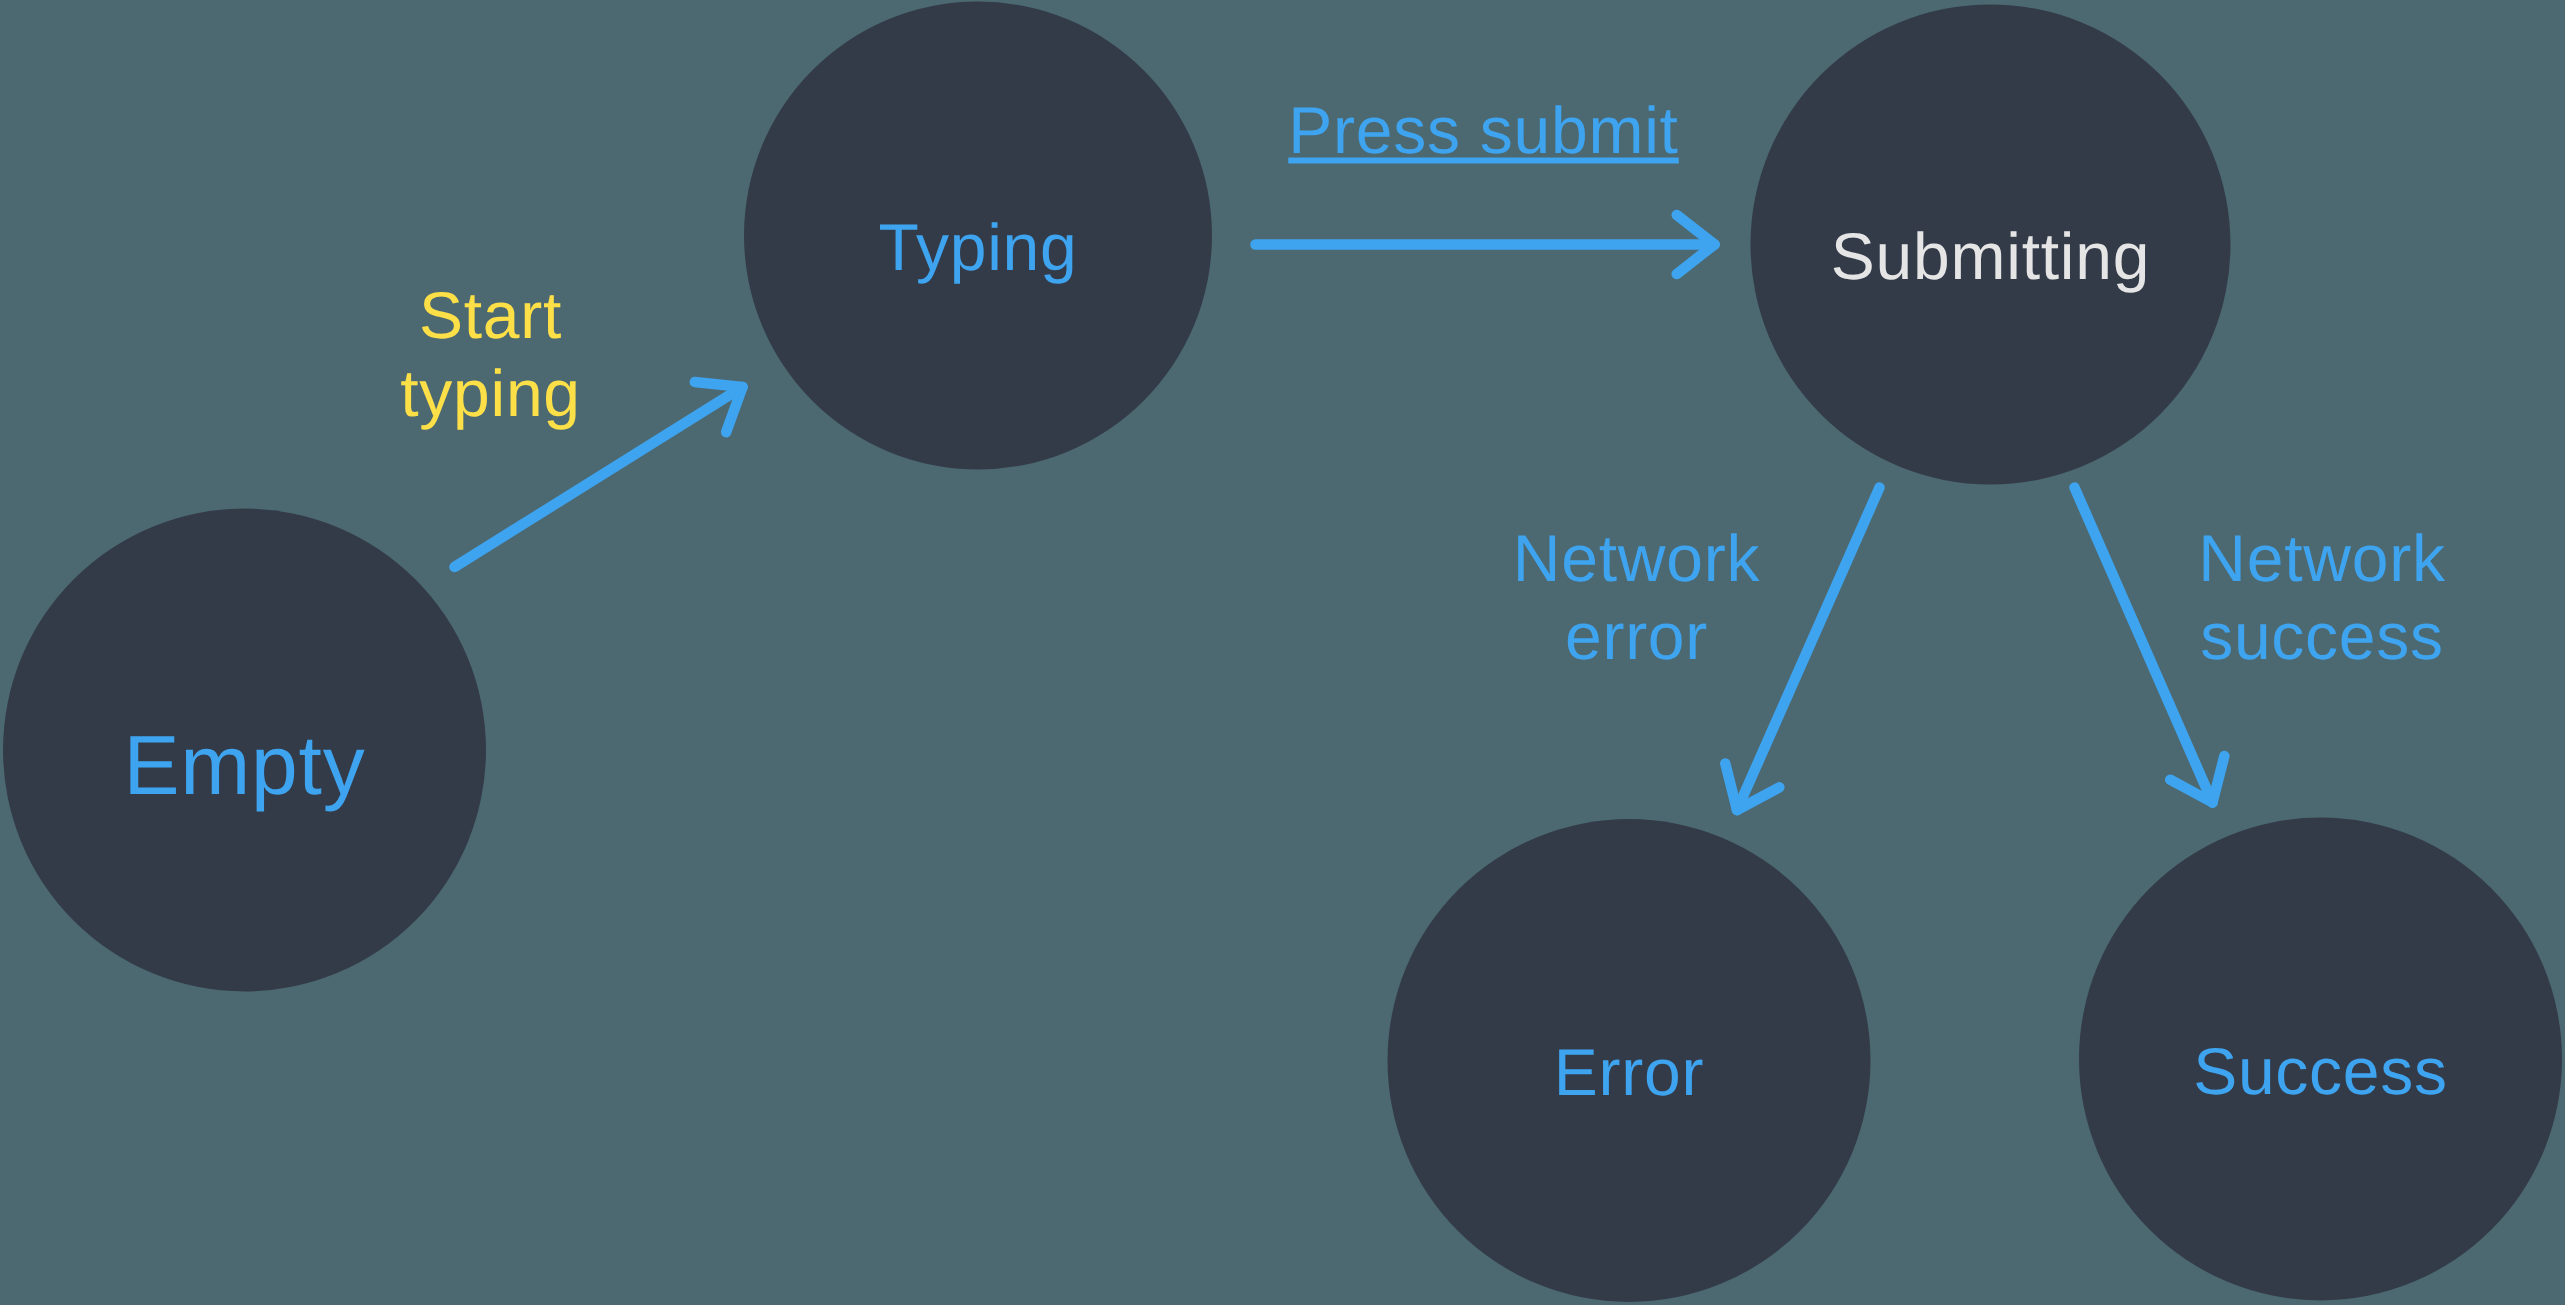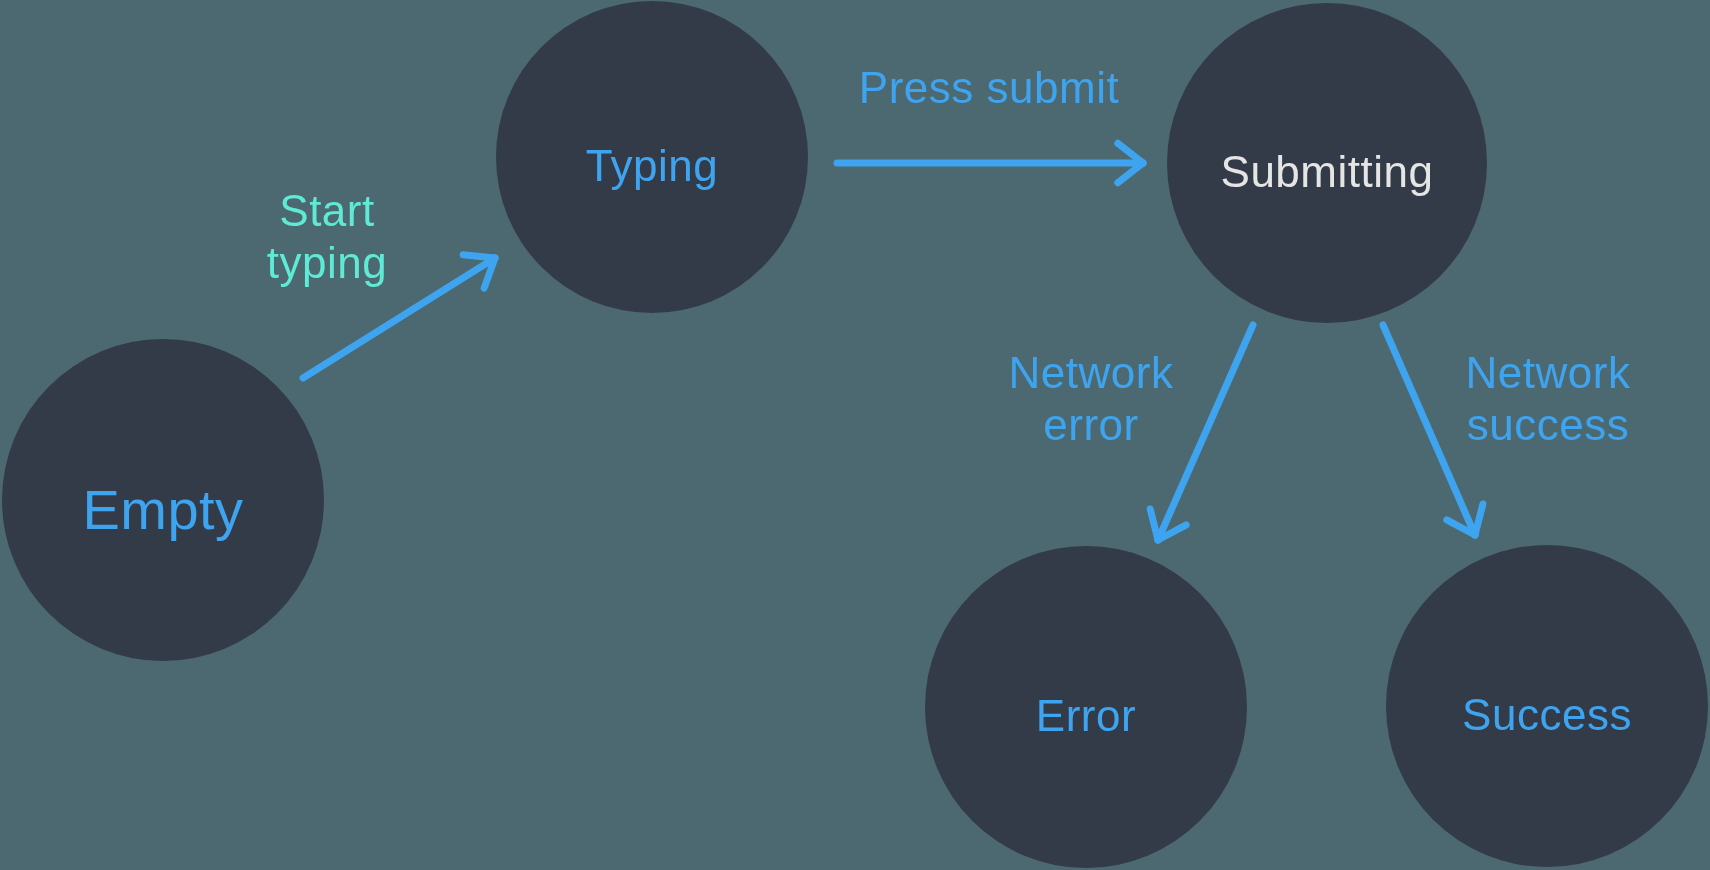--- a/index.html
+++ b/index.html
@@ -57,23 +57,23 @@
         <line x1="1253" y1="325" x2="1158" y2="540"></line>
         <line x1="1158" y1="540" x2="1186.2" y2="524.9"></line>
         <line x1="1158" y1="540" x2="1150.2" y2="509.0"></line>
       </g>
       <g stroke="#3EA4F0" stroke-width="7" stroke-linecap="round" fill="none">
         <line x1="1383" y1="325" x2="1475" y2="535"></line>
         <line x1="1475" y1="535" x2="1482.9" y2="504.0"></line>
         <line x1="1475" y1="535" x2="1446.8" y2="519.8"></line>
       </g>
     </svg>
-<div class="edge-label" style="left: 327px; top: 237px; color: #5eead4; font-size: 44px; line-height: 52px;">Start
+<div class="edge-label" style="left: 327px; top: 237px; color: #fde047; font-size: 44px; line-height: 52px;">Start
 typing</div>
-    <div class="edge-label" style="left: 989px; top: 88px; color: rgb(62, 164, 240); font-size: 44px; line-height: 52px;">Press submit</div>
+    <div class="edge-label" style="left: 989px; top: 88px; color: rgb(62, 164, 240); font-size: 44px; line-height: 52px; text-decoration: underline;">Press submit</div>
     <div class="edge-label" style="left: 1091px; top: 399px; color: rgb(62, 164, 240); font-size: 44px; line-height: 52px;">Network
 error</div>
     <div class="edge-label" style="left: 1548px; top: 399px; color: rgb(62, 164, 240); font-size: 44px; line-height: 52px;">Network
 success</div>
     <div class="node" style="left: 2px; top: 339px; width: 322px; height: 322px; background: rgb(51, 59, 73);">
       <span class="node-label" style="color: rgb(62, 164, 240); font-size: 56px;">Empty</span>
     </div>
     <div class="node" style="left: 496px; top: 1px; width: 312px; height: 312px; background: rgb(51, 59, 73);">
       <span class="node-label" style="color: rgb(62, 164, 240); font-size: 44px;">Typing</span>
     </div>

